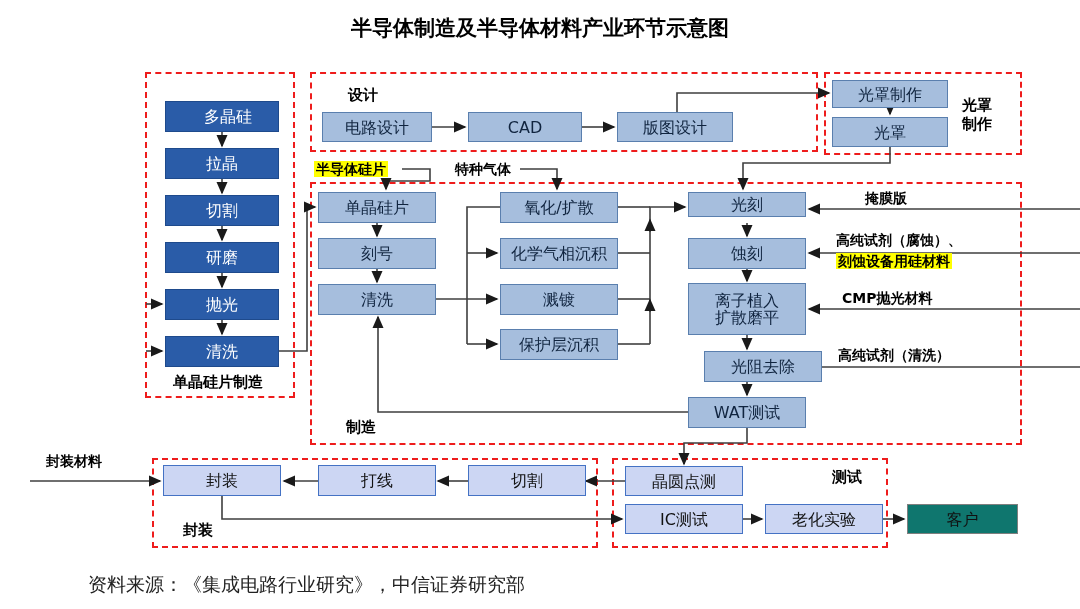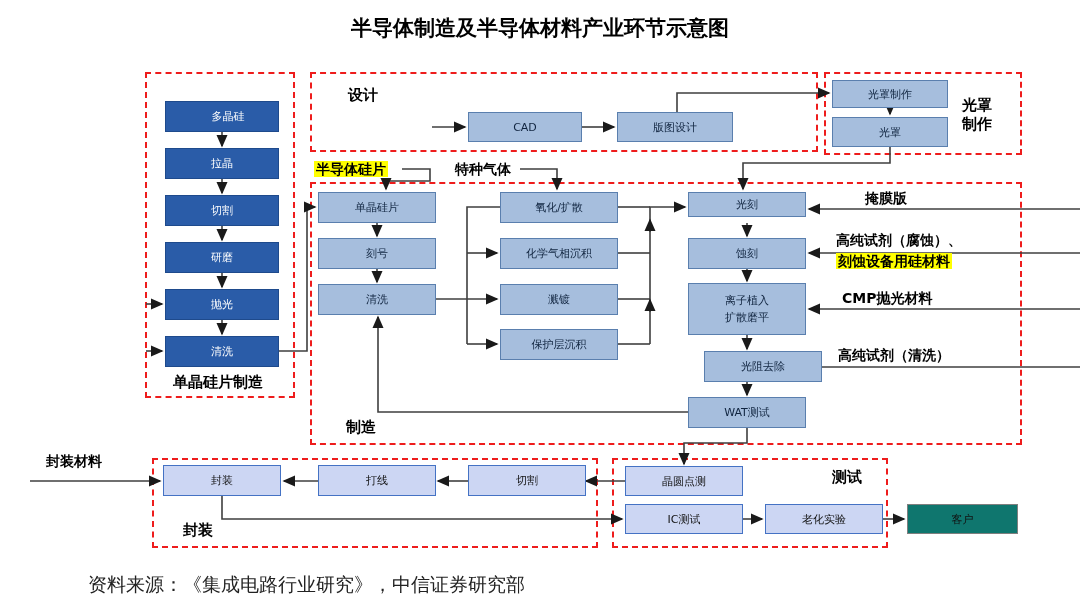--- a/index.html
+++ b/index.html
@@ -4,21 +4,21 @@
 <style>
   html,body{margin:0;padding:0;background:#ffffff;}
   #canvas{position:relative;width:1080px;height:609px;background:#ffffff;overflow:hidden;
           font-family:"DejaVu Sans",sans-serif;}
   .title{position:absolute;top:14px;left:0;width:100%;text-align:center;
          font-size:21px;font-weight:bold;color:#000;z-index:3;}
   .source{position:absolute;left:88px;top:572px;font-size:19px;color:#222;
           font-family:"Liberation Serif",serif;z-index:3;}
   .dashed-box{position:absolute;border:2.5px dashed #ee1c1c;z-index:1;box-sizing:border-box;}
   .box{position:absolute;display:flex;flex-direction:column;align-items:center;justify-content:center;
-       font-size:11px;line-height:17px;z-index:4;box-sizing:border-box;text-align:left;white-space:nowrap;}
+       font-size:16px;line-height:17px;z-index:4;box-sizing:border-box;text-align:left;white-space:nowrap;}
   .dark{background:#2a5ca8;color:#ffffff;border:1px solid #1e4a8c;}
   .mid{background:#a6bedd;color:#10243f;border:1.5px solid #5a7fae;}
   .light{background:#ccd6f3;color:#111;border:1.5px solid #4472c4;}
   .grey{background:#0f766e;color:#111;border:1.5px solid #7f7f7f;}
   .sec-label{position:absolute;font-weight:bold;font-size:15px;color:#000;z-index:4;white-space:nowrap;}
   .annot{position:absolute;font-weight:bold;font-size:14px;color:#000;z-index:4;white-space:nowrap;}
   .hl{background:#ffff00;padding:0 2px;}
   svg.wires{position:absolute;left:0;top:0;z-index:2;}
   svg.wires polyline, svg.wires line{fill:none;stroke:#3f3f3f;stroke-width:1.6;}
 </style>
@@ -115,20 +115,23 @@
     </div>
   <div class="box dark" style="left:165px;top:289px;width:114px;height:31px;">
       <span>抛光</span>
     </div>
   <div class="box dark" style="left:165px;top:336px;width:114px;height:31px;">
       <span>清洗</span>
     </div>
   <div class="sec-label" style="left:173px;top:373px;">单晶硅片制造</div>
 
   <div class="sec-label" style="left:348px;top:86px;">设计</div>
+  <div class="box mid" style="left:322px;top:112px;width:110px;height:30px;">
+      <span>电路设计</span>
+    </div>
   <div class="box mid" style="left:617px;top:112px;width:116px;height:30px;">
       <span>版图设计</span>
     </div>
   <div class="box mid" style="left:468px;top:112px;width:114px;height:30px;">
       <span>CAD</span>
     </div>
 
   <div class="box mid" style="left:832px;top:80px;width:116px;height:28px;">
       <span>光罩制作</span>
     </div>

